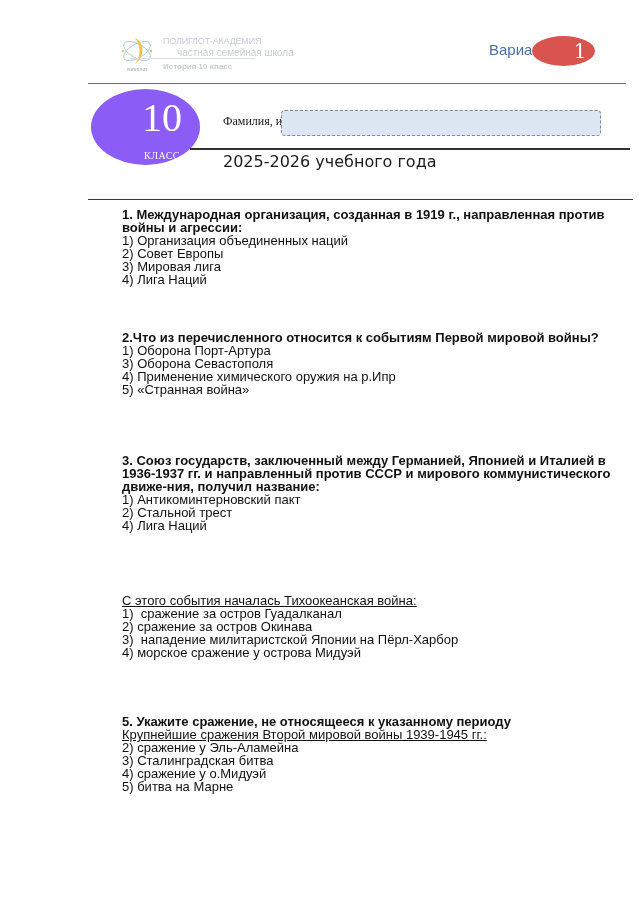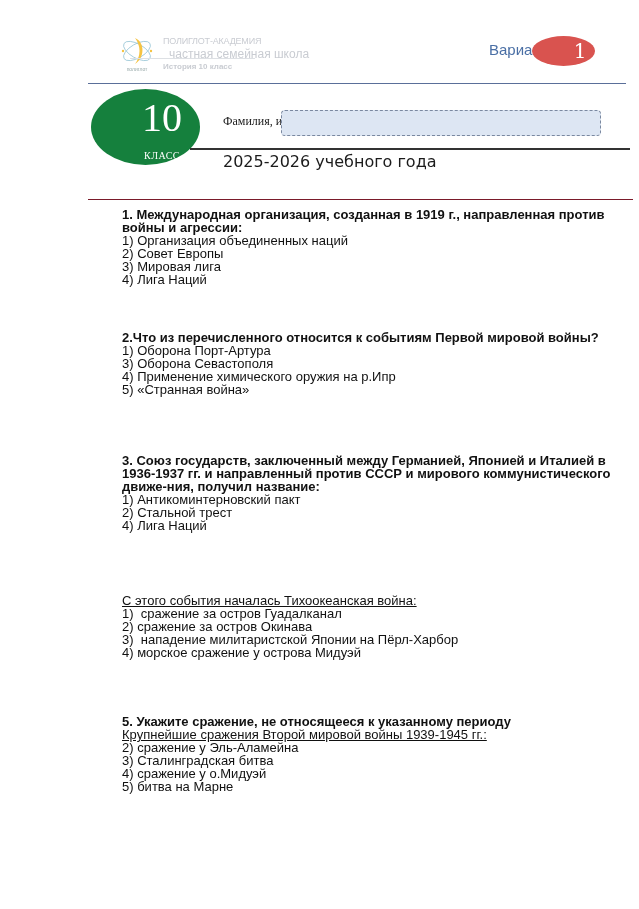--- a/index.html
+++ b/index.html
@@ -3,31 +3,31 @@
 <meta charset="utf-8">
 <style>
   html, body { margin: 0; padding: 0; background: #ffffff; }
   body { width: 639px; height: 909px; position: relative; overflow: hidden; font-family: "Liberation Sans", sans-serif; color: #111; }
   .abs { position: absolute; padding-left: 33px; }
 
   
   .logo { left: 84px; top: 34px; width: 40px; height: 40px; }
   .logo-caption { left: 84px; top: 66px; width: 40px; font-size: 5px; color: #9aa; text-align: center; }
   .brand-name { left: 130px; top: 36px; font-size: 9px; color: #c9ccd2; letter-spacing: -0.2px; }
-  .brand-sub { left: 136px; top: 47px; font-size: 12px; color: #c9ccd2; }
+  .brand-sub { left: 144px; top: 47px; font-size: 10px; color: #c9ccd2; }
   .brand-line { left: 130px; top: 58px; width: 92px; height: 1px; background: #dde0e4; }
   .brand-course { left: 130px; top: 62px; font-size: 8px; color: #c9ccd2; font-weight: bold; }
 
   .variant-label { left: 456px; top: 41px; font-size: 15px; color: #4a6fa5; }
   .variant-badge { left: 532px; top: 36px; width: 30px; height: 30px; border-radius: 50%; background: #d9534f; color: #fff; font-family: "DejaVu Serif", serif; font-size: 20px; line-height: 30px; text-align: center; }
 
   .blue-rule { left: 88px; top: 83px; width: 505px; height: 1px; background: #5a6f99; }
 
   
-  .grade-circle { left: 91px; top: 89px; width: 76px; height: 76px; border-radius: 50%; background: #15803d; color: #fff; text-align: center; }
+  .grade-circle { left: 91px; top: 89px; width: 76px; height: 76px; border-radius: 50%; background: #8b5cf6; color: #fff; text-align: center; }
   .grade-num { display: block; font-family: "Liberation Serif", serif; font-size: 40px; line-height: 40px; margin-top: 9px; }
   .grade-word { display: block; font-family: "Liberation Serif", serif; font-size: 10px; letter-spacing: 0.5px; margin-top: 12px; }
 
   .name-label { left: 190px; top: 114px; font-size: 12px; color: #222; font-family: Liberation Serif, serif; }
   .name-input { left: 281px; top: 110px; width: 320px; height: 26px; box-sizing: border-box; background: #dde6f3; border: 1px dashed #7a88a0; border-radius: 4px; }
 
   .title-top-rule { left: 190px; top: 148px; width: 407px; height: 2px; background: #333; }
   .title { left: 190px; top: 151px; width: 420px; font-family: "DejaVu Sans", sans-serif; font-size: 16px; line-height: 22px; color: #1b1b1b; font-weight: 500; }
   .red-rule { left: 88px; top: 199px; width: 512px; height: 1px; background: #7a1a2a; }
 

